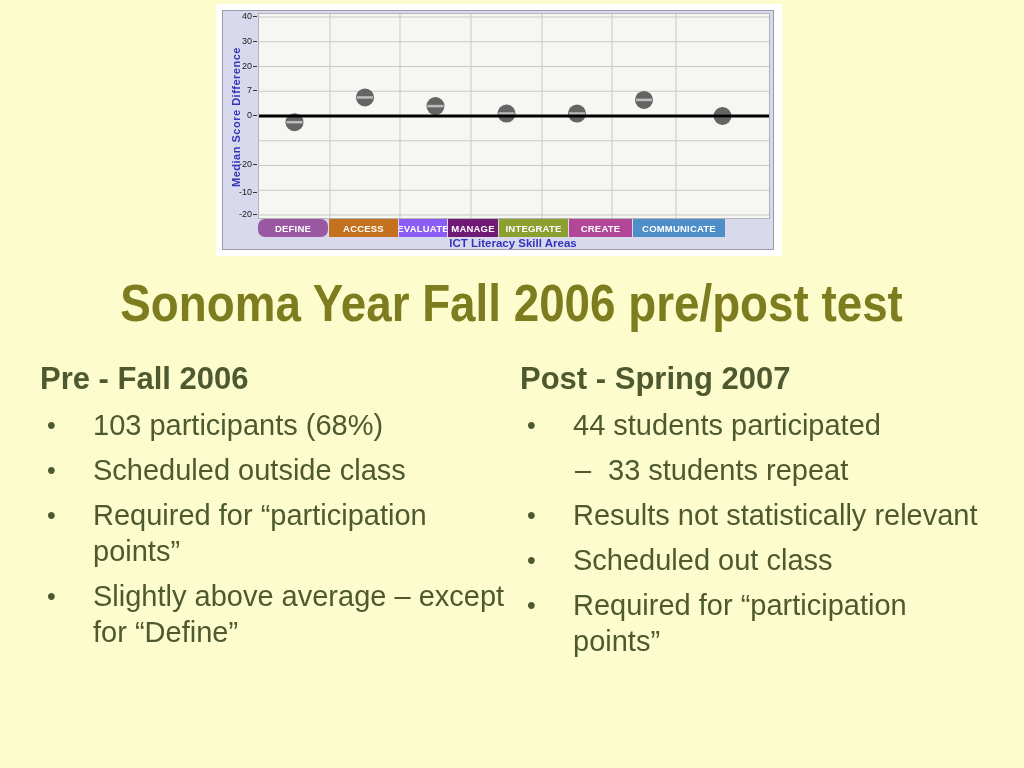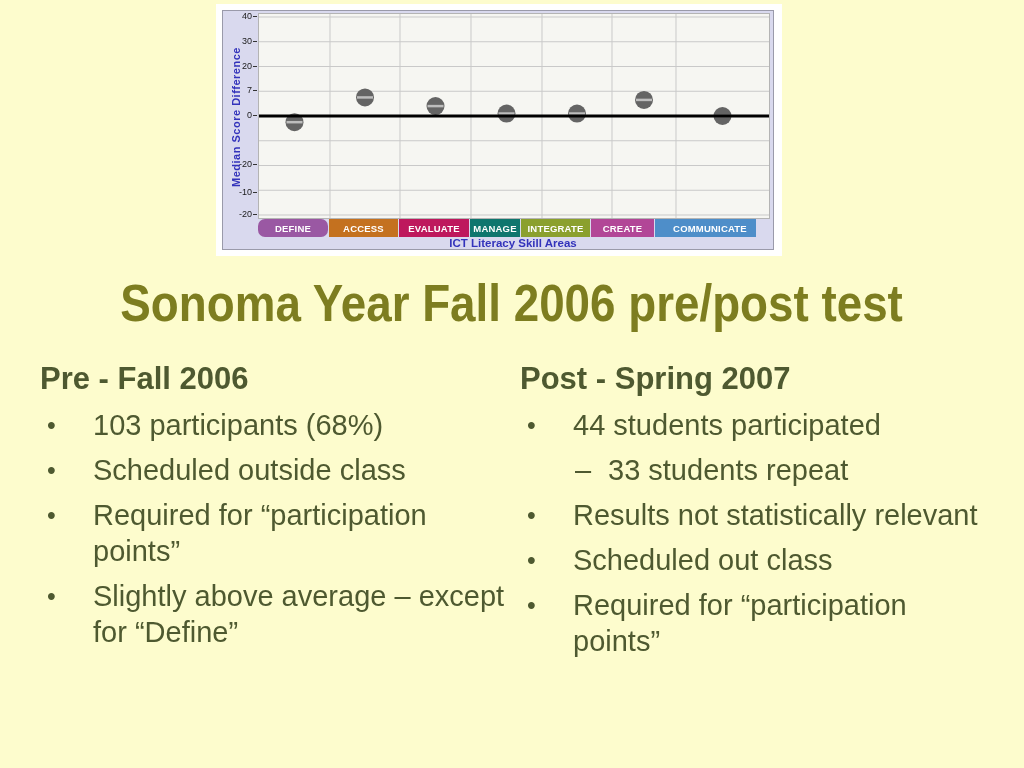--- a/index.html
+++ b/index.html
@@ -96,25 +96,25 @@
             <circle cx="385" cy="85.9125" r="9" fill="#646464"></circle>
             <line x1="377" x2="393" y1="85.9125" y2="85.9125" stroke="#bdbdbd" stroke-width="2.5"></line>
             <circle cx="463.5" cy="102" r="9" fill="#646464"></circle>
             <line x1="455.5" x2="471.5" y1="102" y2="102" stroke="#bdbdbd" stroke-width="2.5"></line>
             <line x1="0" x2="510" y1="102" y2="102" stroke="#000000" stroke-width="3"></line>
           </svg>
       </div>
       <div class="cat-strip" id="cat-strip">
           <div class="cat-box" style="width: 70px; background: rgb(154, 88, 163); border-radius: 7px;">DEFINE</div>
           <div class="cat-box" style="width: 69px; background: rgb(196, 113, 31);">ACCESS</div>
-          <div class="cat-box" style="width: 70px; background: #be185d;">EVALUATE</div>
-          <div class="cat-box" style="width: 50px; background: #0f766e;">MANAGE</div>
+          <div class="cat-box" style="width: 48px; background: #8b5cf6;">EVALUATE</div>
+          <div class="cat-box" style="width: 50px; background: #701a75;">MANAGE</div>
           <div class="cat-box" style="width: 69px; background: rgb(139, 160, 46);">INTEGRATE</div>
           <div class="cat-box" style="width: 63px; background: rgb(178, 70, 151);">CREATE</div>
-          <div class="cat-box" style="width: 92px; background: rgb(78, 142, 201); padding-left: 9px;">COMMUNICATE</div>
+          <div class="cat-box" style="width: 92px; background: rgb(78, 142, 201);">COMMUNICATE</div>
         </div>
       <div class="x-axis-title">ICT Literacy Skill Areas</div>
     </div>
   </div>
 
   <div class="title">
     <span class="title-inner">Sonoma Year Fall 2006 pre/post test</span>
   </div>
 
   <div class="cols">

